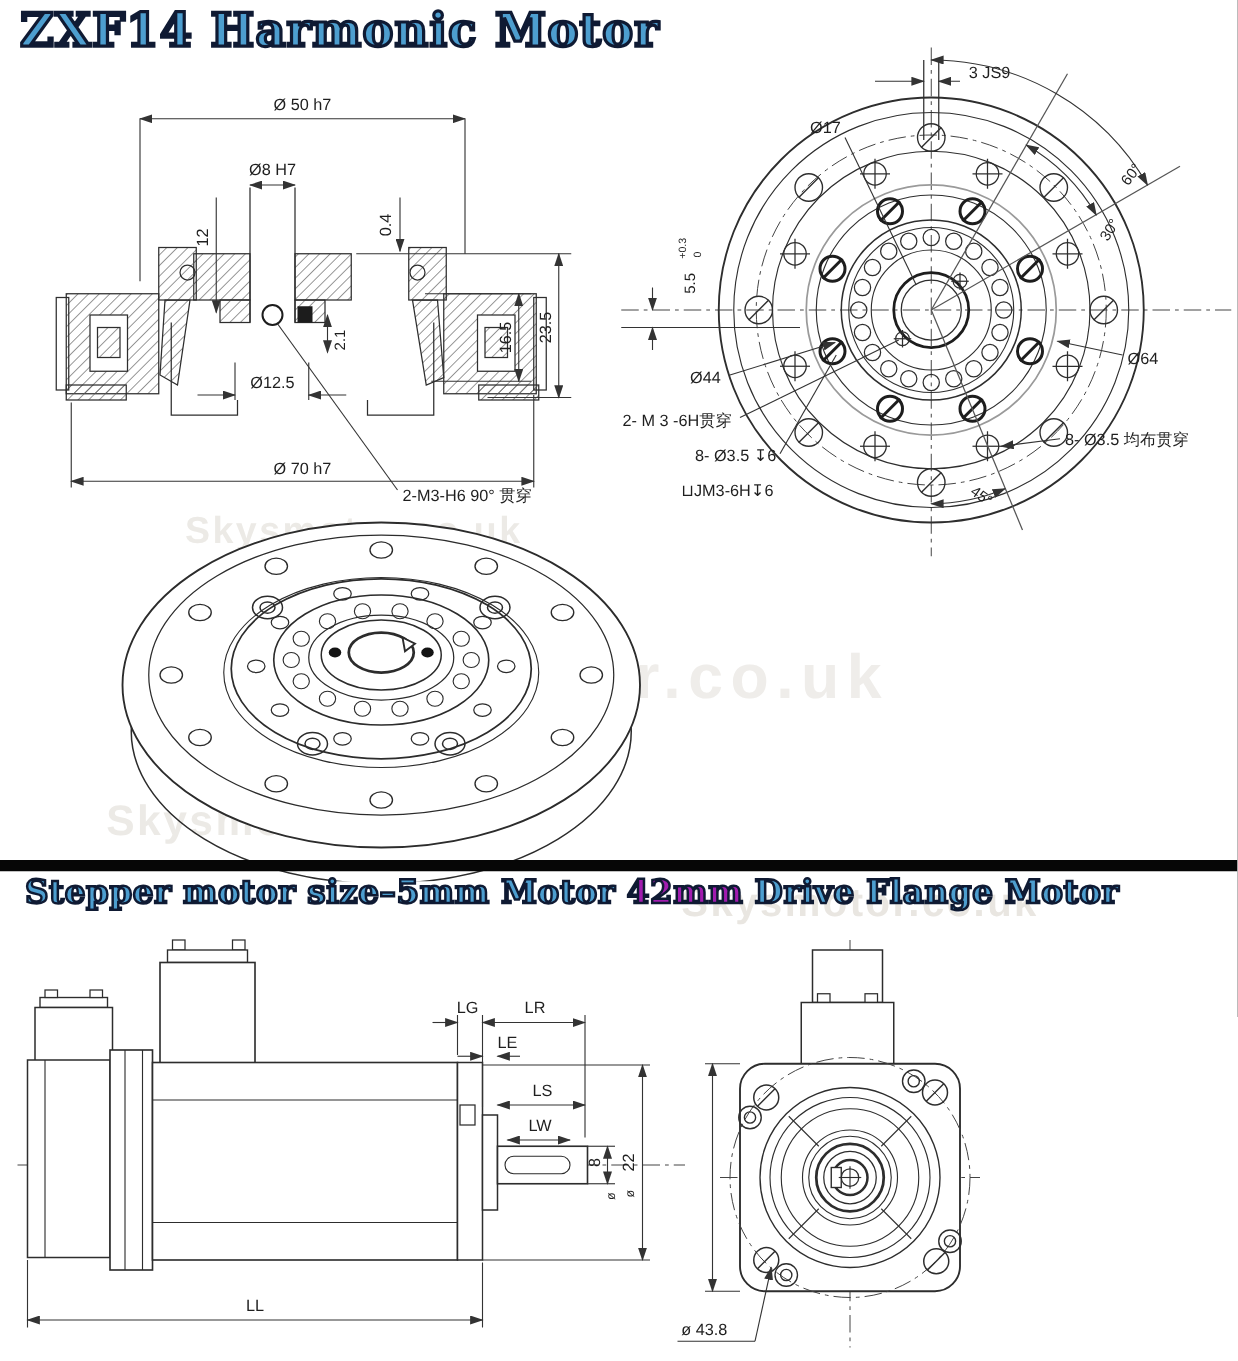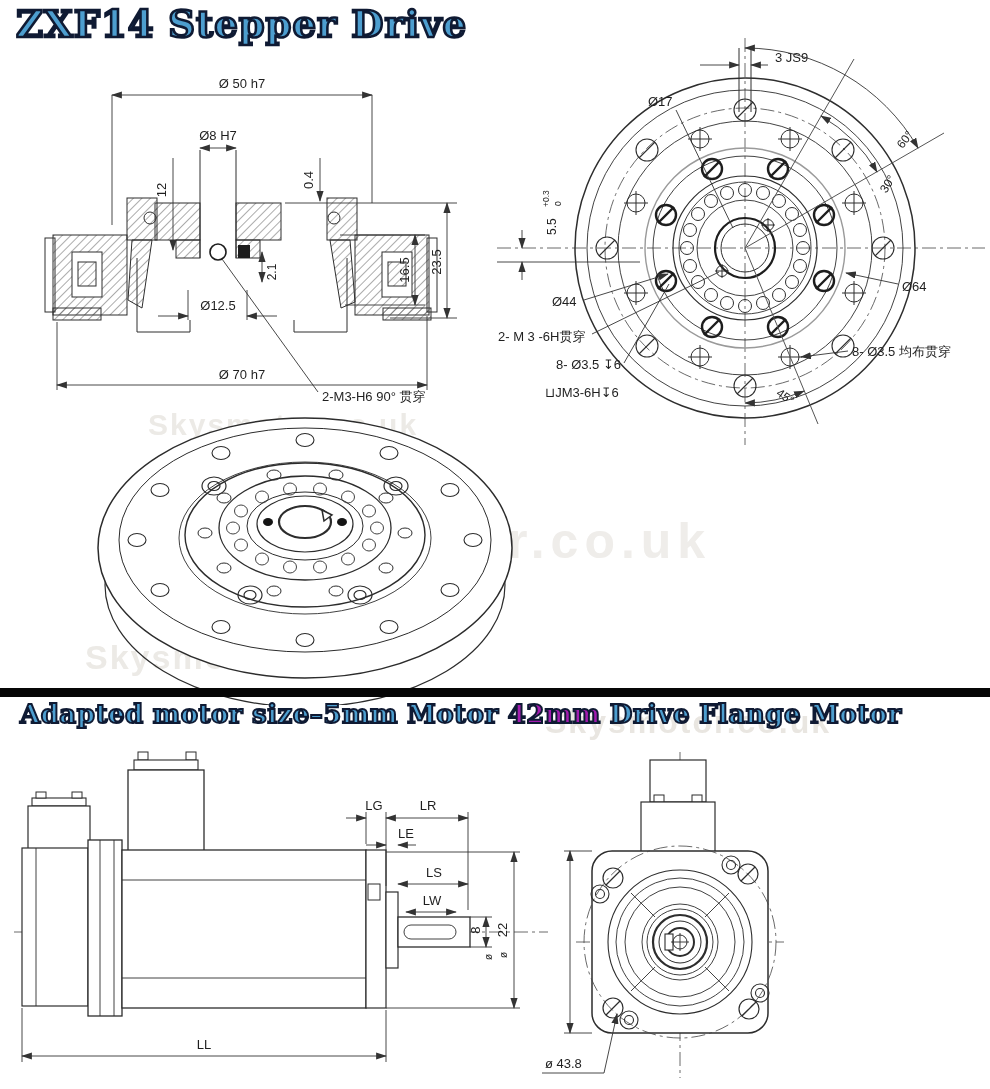--- a/index.html
+++ b/index.html
@@ -27,21 +27,21 @@
   svg .dim{stroke:#333;stroke-width:.9;fill:none;}
   svg text{font-family:"Liberation Sans",sans-serif;fill:#1f1f1f;}
   .t13{font-size:13px;} .t12{font-size:12px;} .t10{font-size:10px;} .t8{font-size:8.5px;}
   .hatchrect{stroke:#2e2e2e;stroke-width:1;}
 </style>
 </head>
 <body>
 
 <div class="page">
 
-  <div class="abs title1">ZXF14 Stepper Drive</div>
+  <div class="abs title1">ZXF14 Harmonic Motor</div>
 
   <div class="abs wm wm1">Skysmotor.co.uk</div>
   <div class="abs wm wm2">smotor.co.uk</div>
   <div class="abs wm wm3">Skysmotor.co.uk</div>
   <div class="abs wm wm4">Skysmotor.co.uk</div>
 
   <svg style="left:40px;top:50px;" width="440" height="370" viewBox="40 50 440 370">
     <defs>
       <pattern id="hcs" width="6" height="6" patternTransform="rotate(45)" patternUnits="userSpaceOnUse">
         <line x1="0" y1="0" x2="0" y2="6" stroke="#5a5a5a" stroke-width="1"></line>
@@ -414,21 +414,21 @@
       <ellipse cx="305" cy="522" rx="26" ry="16" stroke-width="2.2"></ellipse>
       <polygon points="322,510 332,515 324,521" fill="#ffffff" stroke="#2c2c2c" stroke-width="1.5"></polygon>
       <ellipse cx="268" cy="522" rx="5" ry="4" fill="#141414" stroke="none"></ellipse>
       <ellipse cx="342" cy="522" rx="5" ry="4" fill="#141414" stroke="none"></ellipse>
     </g>
   </svg>
 
   <div class="abs divider"></div>
 
   <div class="abs title2">
-    <span>Adapted</span><span>motor</span><span>size–5mm</span><span>Motor</span><span class="w-white">42mm</span><span>Drive</span><span>Flange</span><span>Motor</span>
+    <span>Stepper</span><span>motor</span><span>size–5mm</span><span>Motor</span><span class="w-white">42mm</span><span>Drive</span><span>Flange</span><span>Motor</span>
   </div>
 
   <svg style="left:10px;top:750px;" width="550" height="330" viewBox="10 750 550 330">
     <defs>
       <marker id="mms" markerWidth="12" markerHeight="8" refX="11" refY="4" orient="auto-start-reverse">
         <path d="M0,0L12,4L0,8z" fill="#333"></path>
       </marker>
     </defs>
     <g fill="#ffffff" stroke="#2d2d2d">
       <line class="cl" x1="14" y1="932" x2="548" y2="932" fill="none"></line>

